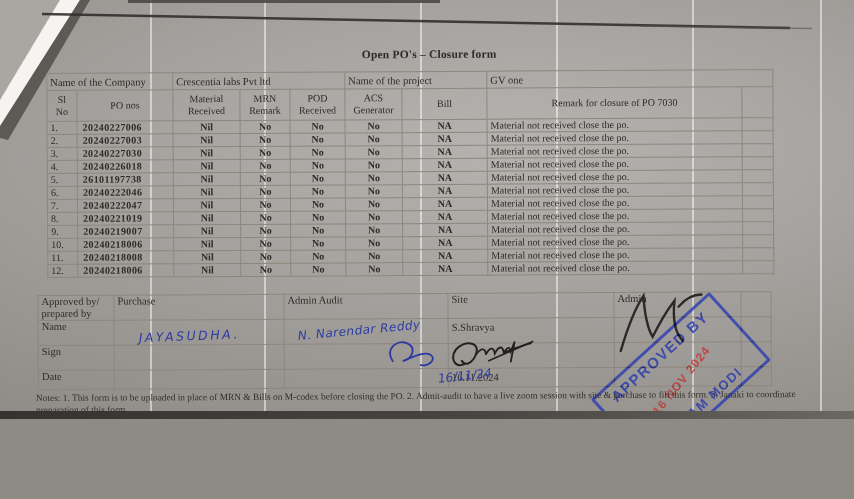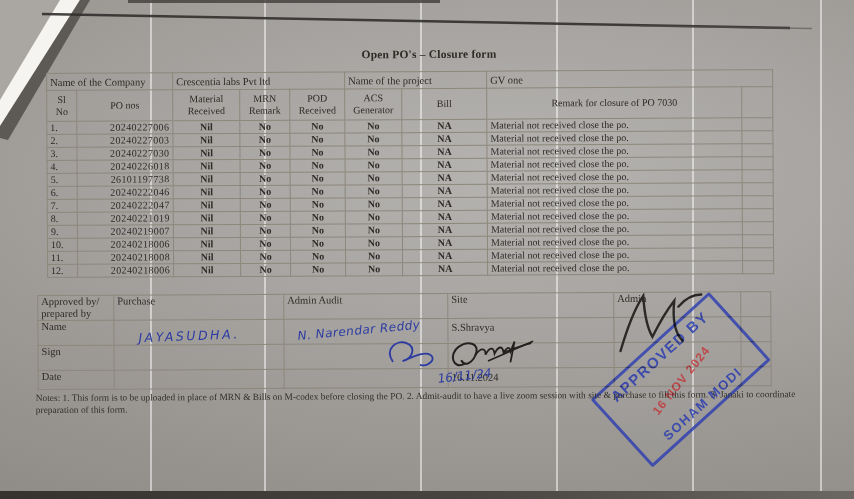--- a/index.html
+++ b/index.html
@@ -1,35 +1,35 @@
 <!DOCTYPE html>
 <html><head>
 <meta charset="utf-8">
 <style>
   html,body{margin:0;padding:0;}
   body{width:854px;height:499px;overflow:hidden;background:#8e8b87;font-family:"Liberation Serif",serif;}
-  .scene{position:relative;width:854px;height:499px;overflow:hidden;}
+  .scene{position:relative;width:854px;height:419px;overflow:hidden;}
   .paper{position:absolute;inset:0;background:linear-gradient(175deg,#f3f1ee 0%,#efedea 45%,#ecm 0,#ebe8e5 100%);}
   .paper-shade{position:absolute;inset:0;background:radial-gradient(120% 90% at 60% 35%,rgba(255,255,255,.35),rgba(120,110,100,.10) 95%);}
   
   .corner-gray{position:absolute;left:0;top:0;width:120px;height:150px;background:#aaa7a2;clip-path:polygon(0 0,62px 0,0 110px);}
   .corner-white{position:absolute;left:0;top:0;width:130px;height:160px;background:#f6f4f1;clip-path:polygon(60px 0,80px 0,0 128px,0 100px);}
   .corner-dark{position:absolute;left:0;top:0;width:140px;height:170px;background:#5d5a56;clip-path:polygon(80px 0,90px 0,8px 140px,0 138px,0 126px);}
   .fold{position:absolute;top:0;bottom:0;width:2px;background:rgba(255,255,255,.5);}
   .bottom-strip{position:absolute;left:0;bottom:0;width:854px;height:8px;background:linear-gradient(90deg,#35322f,#474441 55%,#6b6763);}
   .content{position:absolute;inset:0;transform:rotate(-0.3deg);transform-origin:50% 50%;color:#2e2a26;}
   .title{position:absolute;left:47px;top:48px;width:766px;text-align:center;font-size:11.5px;font-weight:bold;letter-spacing:.2px;}
   table{border-collapse:collapse;table-layout:fixed;position:absolute;background:transparent;}
   td,th{border:1px solid #8d877c;font-weight:normal;font-size:10px;padding:0 3px;overflow:hidden;white-space:nowrap;}
   #po-table{left:47px;top:71px;width:726px;}
   #po-table .hrow1 th{height:16px;text-align:left;font-size:10.5px;}
   #po-table .hrow2 th{height:30px;text-align:center;white-space:pre-line;line-height:12px;}
   #po-table tbody td{height:12px;line-height:12px;}
   .c-sl{text-align:left;}
-  .c-po{text-align:right;padding-left:5px;letter-spacing:.4px;}
+  .c-po{text-align:left;padding-left:5px;letter-spacing:.4px;font-weight:bold;}
   .c-material,.c-mrn,.c-pod,.c-acs,.c-bill{text-align:center;font-weight:bold;}
   .c-remark{text-align:left;}
   #approval-table{left:37px;top:293px;width:733px;}
   #approval-table th{text-align:left;vertical-align:top;font-size:10.5px;white-space:pre-line;line-height:12px;padding-top:0;}
   #approval-table td{vertical-align:top;padding-top:3px;font-size:10.5px;}
   .row-h{height:24px;} .row-name{height:25px;} .row-sign{height:25px;} .row-date{height:19px;}
   .notes{position:absolute;left:35px;top:391px;width:800px;font-size:9.4px;line-height:11.5px;color:#322e29;white-space:normal;}
   
   .hand{position:absolute;font-family:"DejaVu Sans",sans-serif;font-style:italic;color:#2c3ba2;}
   .hw-purchase{left:138px;top:327px;font-size:12.5px;letter-spacing:2.5px;transform:rotate(-2deg);}

